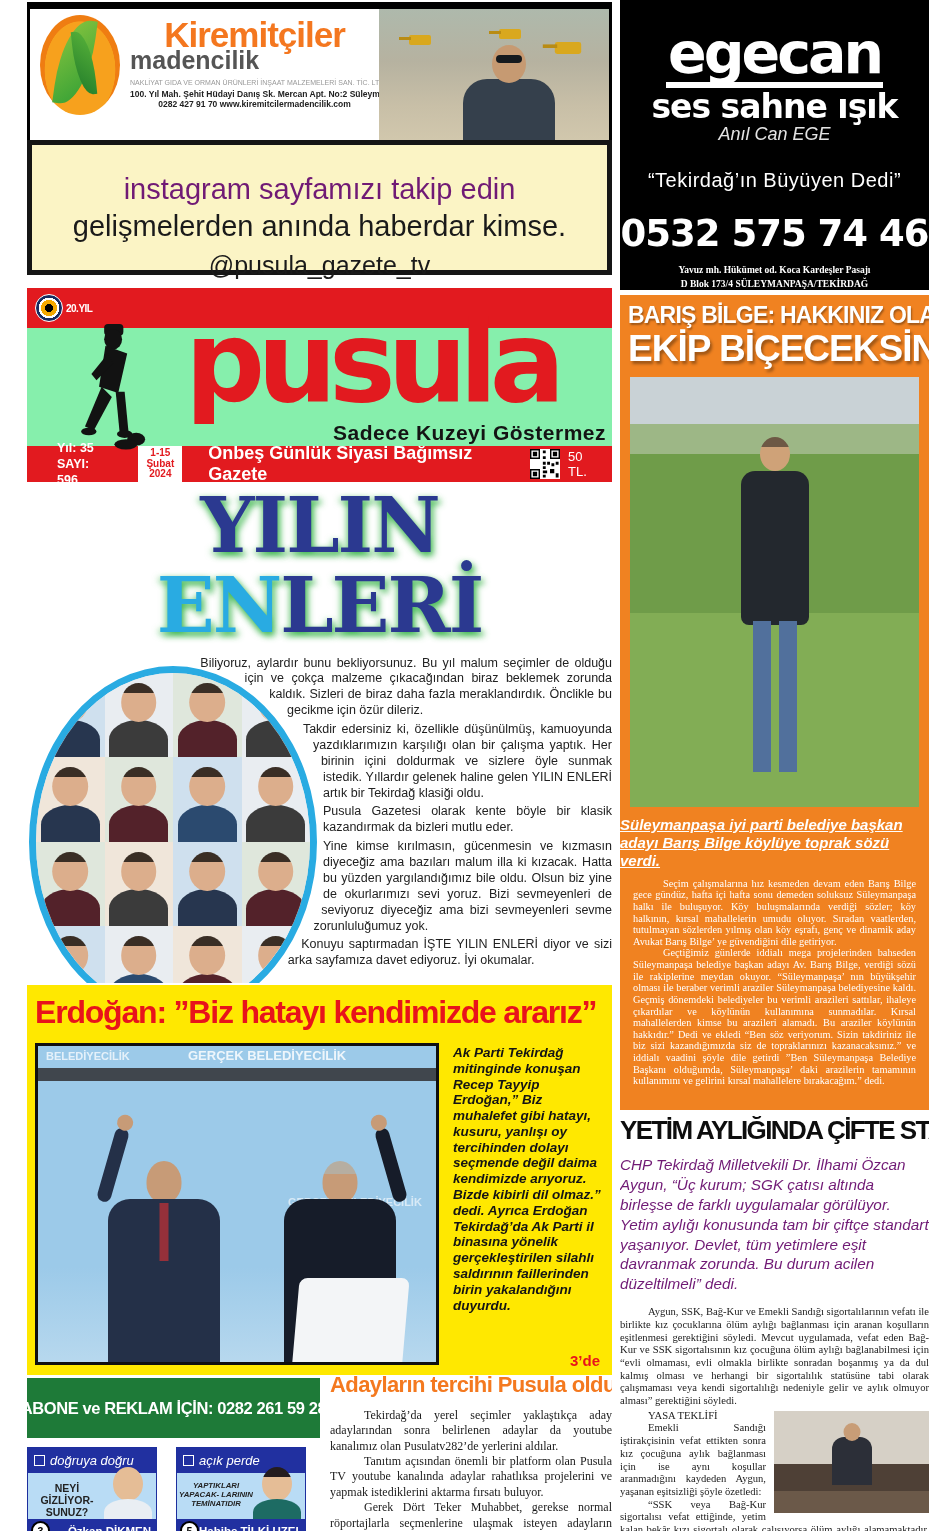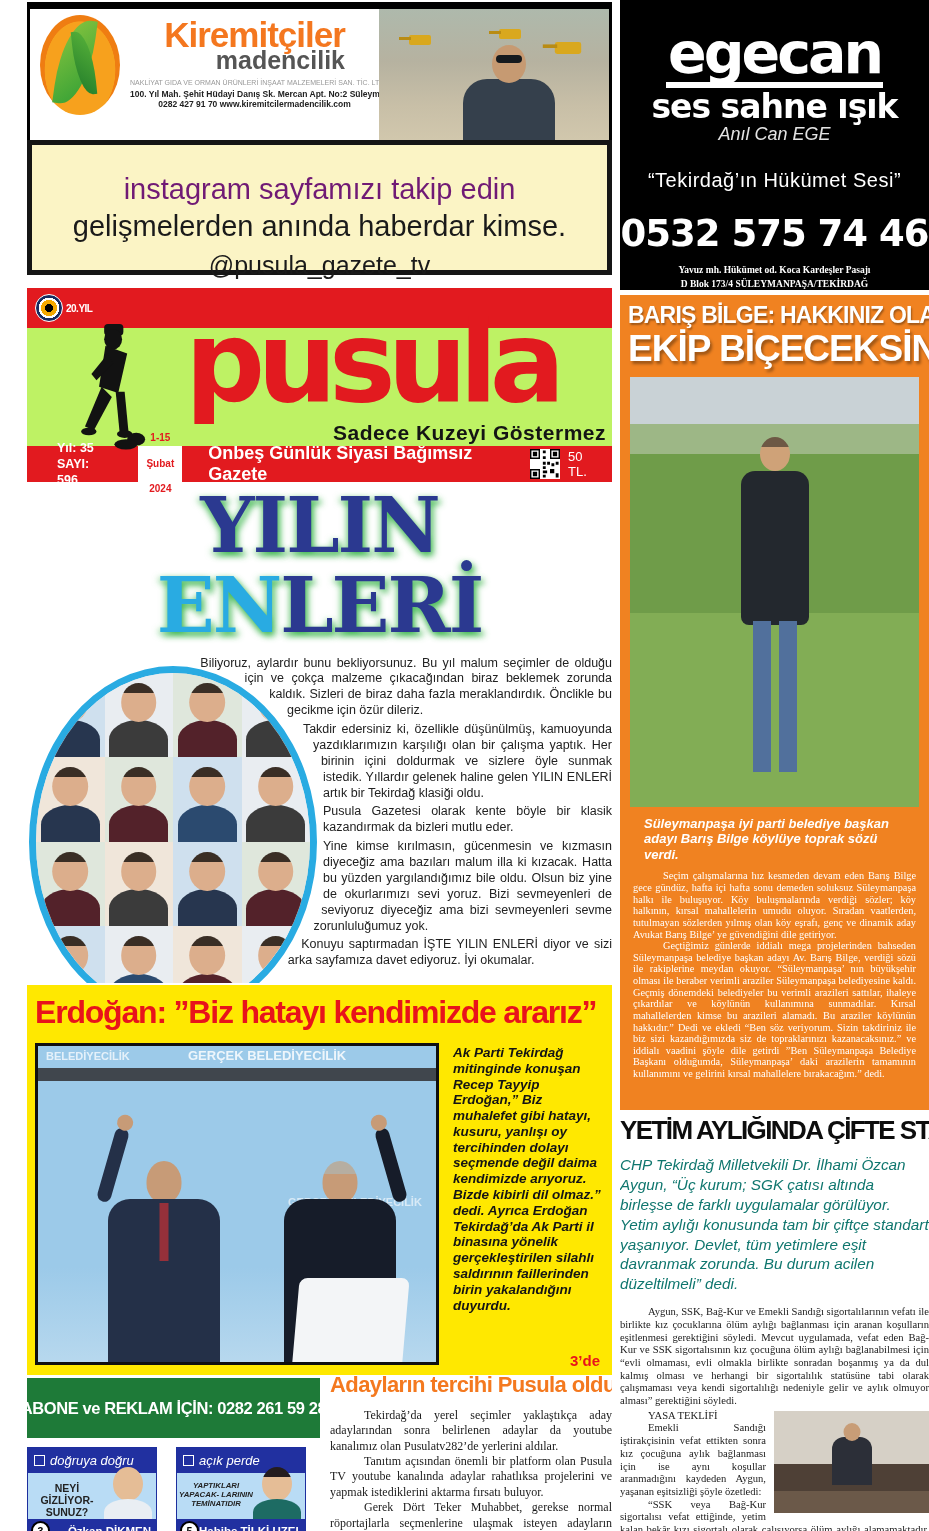--- a/index.html
+++ b/index.html
@@ -13,21 +13,21 @@
   .km-logo{width:100px;position:relative;flex:0 0 auto;}
   .km-flame{position:absolute;left:10px;top:6px;width:80px;height:100px;border-radius:50%;
             background:radial-gradient(ellipse at 50% 55%, #f7a11d 0 62%, #ef7d12 63% 100%);}
   .km-leaf{position:absolute;left:28px;top:10px;width:34px;height:86px;border-radius:80% 0 80% 0;
            background:linear-gradient(135deg,#8cc63f,#2f9e35);transform:rotate(8deg);}
   .km-leaf2{position:absolute;left:44px;top:22px;width:20px;height:64px;border-radius:0 80% 0 80%;
             background:linear-gradient(45deg,#1f7a2a,#5bb53a);transform:rotate(-6deg);}
   .km-text{flex:1 1 auto;text-align:center;padding-top:8px;min-width:0;}
   .km-brand1{color:#f4771f;font-weight:800;font-size:35px;letter-spacing:-1px;line-height:1;}
   .km-brand2{color:#555;font-weight:700;font-size:25px;line-height:1;margin-top:-4px;
-             text-align:right;padding-right:34px;}
+             text-align:left;padding-right:34px;}
   .km-l1{font-size:7px;color:#999;margin-top:6px;white-space:nowrap;}
   .km-l2{font-size:8.5px;color:#222;font-weight:700;margin-top:3px;white-space:nowrap;}
   .km-l3{font-size:8.5px;color:#222;font-weight:700;}
   .km-photo{width:230px;flex:0 0 auto;position:relative;overflow:hidden;
             background:linear-gradient(180deg,#aeb9ac 0%,#b6b2a0 38%,#c8bfa7 70%,#d3c9ae 100%);}
   .km-exc{position:absolute;width:22px;height:10px;background:#d9a81e;border-radius:2px;}
   .km-exc::after{content:'';position:absolute;left:-10px;top:2px;width:12px;height:3px;background:#b98c14;}
   .km-e1{left:30px;top:26px;} .km-e2{left:120px;top:20px;} .km-e3{left:178px;top:34px;transform:scale(1.2);}
   .km-man{position:absolute;left:84px;bottom:-6px;width:92px;height:74px;border-radius:24px 24px 0 0;
           background:#35404c;}
@@ -62,30 +62,30 @@
          border:1px solid #fff;}
   .mh-year{font-size:10px;font-weight:800;margin-left:3px;letter-spacing:-.5px;}
   .mh-soc{margin-left:auto;display:flex;align-items:center;gap:7px;padding-right:12px;
           font-size:15px;font-weight:700;font-style:italic;}
   .yt-ic{width:25px;height:17px;background:#fff;border-radius:5px;position:relative;flex:0 0 auto;}
   .yt-ic::after{content:'';position:absolute;left:9px;top:4px;border-left:9px solid #e21a1f;
                 border-top:4.5px solid transparent;border-bottom:4.5px solid transparent;}
   .ig-ic{width:17px;height:17px;border:2px solid #fff;border-radius:5px;position:relative;flex:0 0 auto;}
   .ig-ic::after{content:'';position:absolute;inset:3px;border:2px solid #fff;border-radius:50%;}
   .x-ic{font-weight:800;font-size:21px;font-style:normal;font-family:"DejaVu Sans",sans-serif;}
-  .mh-mid{position:absolute;top:40px;left:0;right:0;height:118px;background:#bef264;}
+  .mh-mid{position:absolute;top:40px;left:0;right:0;height:118px;background:#86efac;}
   .ataturk{position:absolute;left:38px;top:-4px;height:128px;width:86px;}
   .pusula-logo{position:absolute;left:158px;top:-22px;font-family:"DejaVu Sans",sans-serif;
                font-weight:800;font-size:112px;line-height:1;color:#e21a1f;letter-spacing:-8px;}
   .mh-tag{position:absolute;right:6px;bottom:1px;font-size:21px;font-weight:800;color:#141414;letter-spacing:.5px;}
   .mh-bot{position:absolute;left:0;right:0;bottom:0;height:36px;display:flex;align-items:center;color:#fff;}
   .mh-issue{font-size:12.5px;font-weight:700;line-height:1.3;margin-left:30px;}
   .mh-date{background:#fff;color:#e21a1f;font-size:10px;font-weight:700;line-height:1.08;
            text-align:center;align-self:stretch;display:flex;flex-direction:column;justify-content:center;
-           padding:0 8px;margin-left:26px;gap:15px;}
+           padding:0 8px;margin-left:26px;}
   .mh-sub{font-size:18px;font-weight:800;margin-left:26px;letter-spacing:0;}
   .qr{width:30px;height:30px;background:#fff;margin-left:auto;flex:0 0 auto;}
   .mh-price{font-size:13px;font-weight:400;margin:0 8px 0 8px;}
 
   
   .lead{position:absolute;left:27px;top:486px;width:585px;height:497px;overflow:hidden;}
   .lead-head{text-align:center;font-family:"DejaVu Serif",serif;font-weight:700;font-size:76px;
              line-height:1.05;letter-spacing:-2px;
              text-shadow:3px 4px 6px rgba(57,181,74,.85), -2px 2px 6px rgba(57,181,74,.55);}
   .lh-navy{color:#2b3990;} .lh-cyan{color:#29abe2;}
@@ -140,29 +140,29 @@
            text-shadow:2px 3px 3px rgba(0,0,0,.35);}
   .bp-photo{margin:7px 10px 0;height:430px;position:relative;overflow:hidden;
             background:linear-gradient(180deg,#c9d2d6 0 11%,#9db786 11% 18%,#6f9c49 18% 55%,#82ad55 55% 100%);}
   .bp-man{position:absolute;left:50%;top:14%;transform:translateX(-50%);width:84px;height:78%;}
   .bp-man .head{position:absolute;top:0;left:50%;transform:translateX(-50%);width:30px;height:34px;
                 border-radius:50%;background:linear-gradient(#6d5844 0 30%,#cfa278 30%);}
   .bp-man .vest{position:absolute;top:34px;left:8px;right:8px;height:46%;border-radius:14px 14px 8px 8px;
                 background:#23282e;}
   .bp-man .legs{position:absolute;top:calc(46% + 30px);left:20px;right:20px;bottom:0;
                 background:linear-gradient(90deg,#51709c 0 42%,transparent 42% 58%,#51709c 58%);}
-  .bp-cap{font-size:13px;font-weight:700;font-style:italic;line-height:1.2;padding:9px 24px 0;}
+  .bp-cap{font-size:15px;font-weight:700;font-style:italic;line-height:1.2;padding:9px 0 0;text-decoration:underline;}
   .bp-body{font-family:"Liberation Serif",serif;font-size:10.3px;line-height:1.13;text-align:justify;
            padding:8px 13px 0;}
   .bp-body p{margin:0;text-indent:30px;}
 
   
   .yetim{position:absolute;left:620px;top:1115px;width:309px;height:416px;overflow:hidden;}
   .ye-head{font-size:26px;font-weight:800;letter-spacing:-1.6px;white-space:nowrap;color:#0d0d0d;}
-  .ye-intro{font-style:italic;font-size:15.3px;line-height:1.3;margin-top:9px;color:#0f766e;}
+  .ye-intro{font-style:italic;font-size:15.3px;line-height:1.3;margin-top:9px;color:#701a75;}
   .ye-body{font-family:"Liberation Serif",serif;font-size:10.6px;line-height:1.2;text-align:justify;
            margin-top:12px;color:#1a1a1a;}
   .ye-body p{margin:0;text-indent:28px;}
   .ye-sub{text-indent:28px;margin-top:2px;}
   .ye-photo{float:right;width:155px;height:102px;margin:3px 0 4px 8px;position:relative;overflow:hidden;
             background:linear-gradient(180deg,#d6d0c6 0 52%,#4e4036 52% 78%,#6b5949 78%);}
   .ye-photo::before{content:'';position:absolute;left:50%;top:26%;transform:translateX(-50%);
             width:40px;height:48px;border-radius:12px 12px 0 0;background:#2c2f38;}
   .ye-photo::after{content:'';position:absolute;left:50%;top:12%;transform:translateX(-50%);
             width:17px;height:18px;border-radius:50%;background:#c89d77;}
@@ -225,21 +225,21 @@
       <div class="km-exc km-e2"></div>
       <div class="km-exc km-e3"></div>
       <div class="km-man"></div>
     </div>
   </div>
 
   <div class="ad-eg">
     <div><span class="eg-title">egecan</span></div>
     <div class="eg-sub">ses sahne ışık</div>
     <div class="eg-person">Anıl Can EGE</div>
-    <div class="eg-slogan">“Tekirdağ’ın Hükümet Sesi”</div>
+    <div class="eg-slogan">“Tekirdağ’ın Büyüyen Dedi”</div>
     <div class="eg-phone">0532 575 74 46</div>
     <div class="eg-addr">
       <div>Yavuz mh. Hükümet od. Koca Kardeşler Pasajı</div>
       <div>D Blok 173/4 SÜLEYMANPAŞA/TEKİRDAĞ</div>
     </div>
   </div>
 
   <div class="banner-ig">
     <div class="bi-l1">instagram sayfamızı takip edin</div>
     <div class="bi-l2">gelişmelerden anında haberdar kimse.</div>

